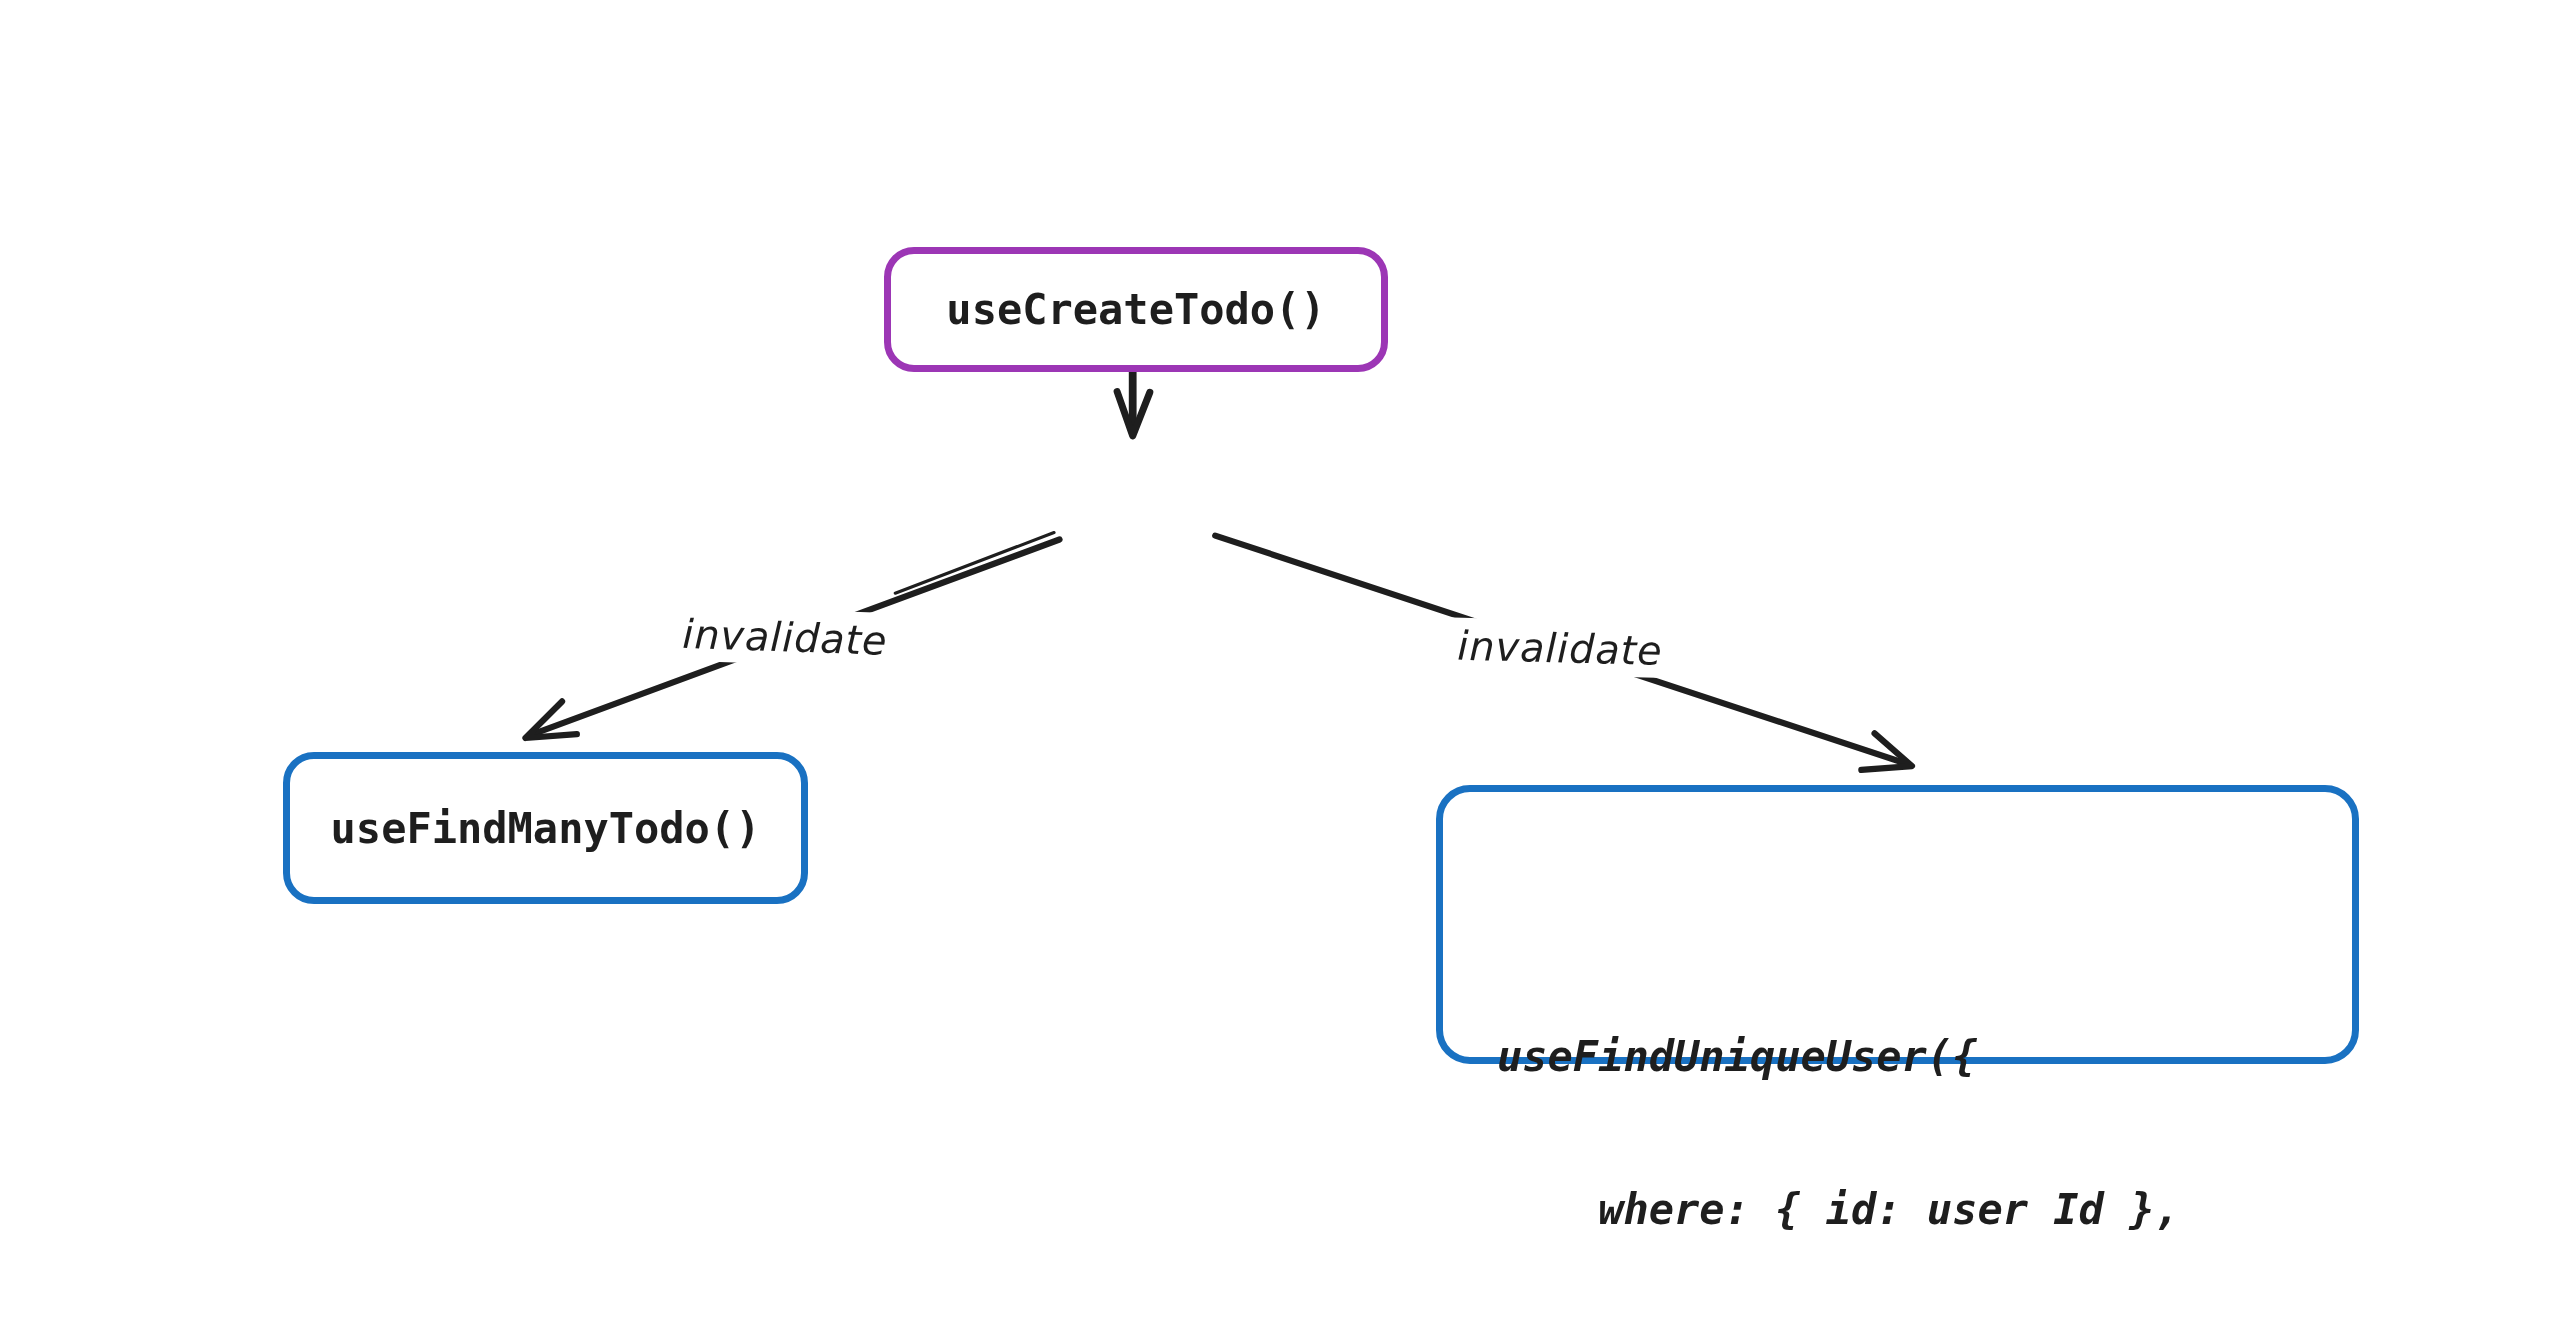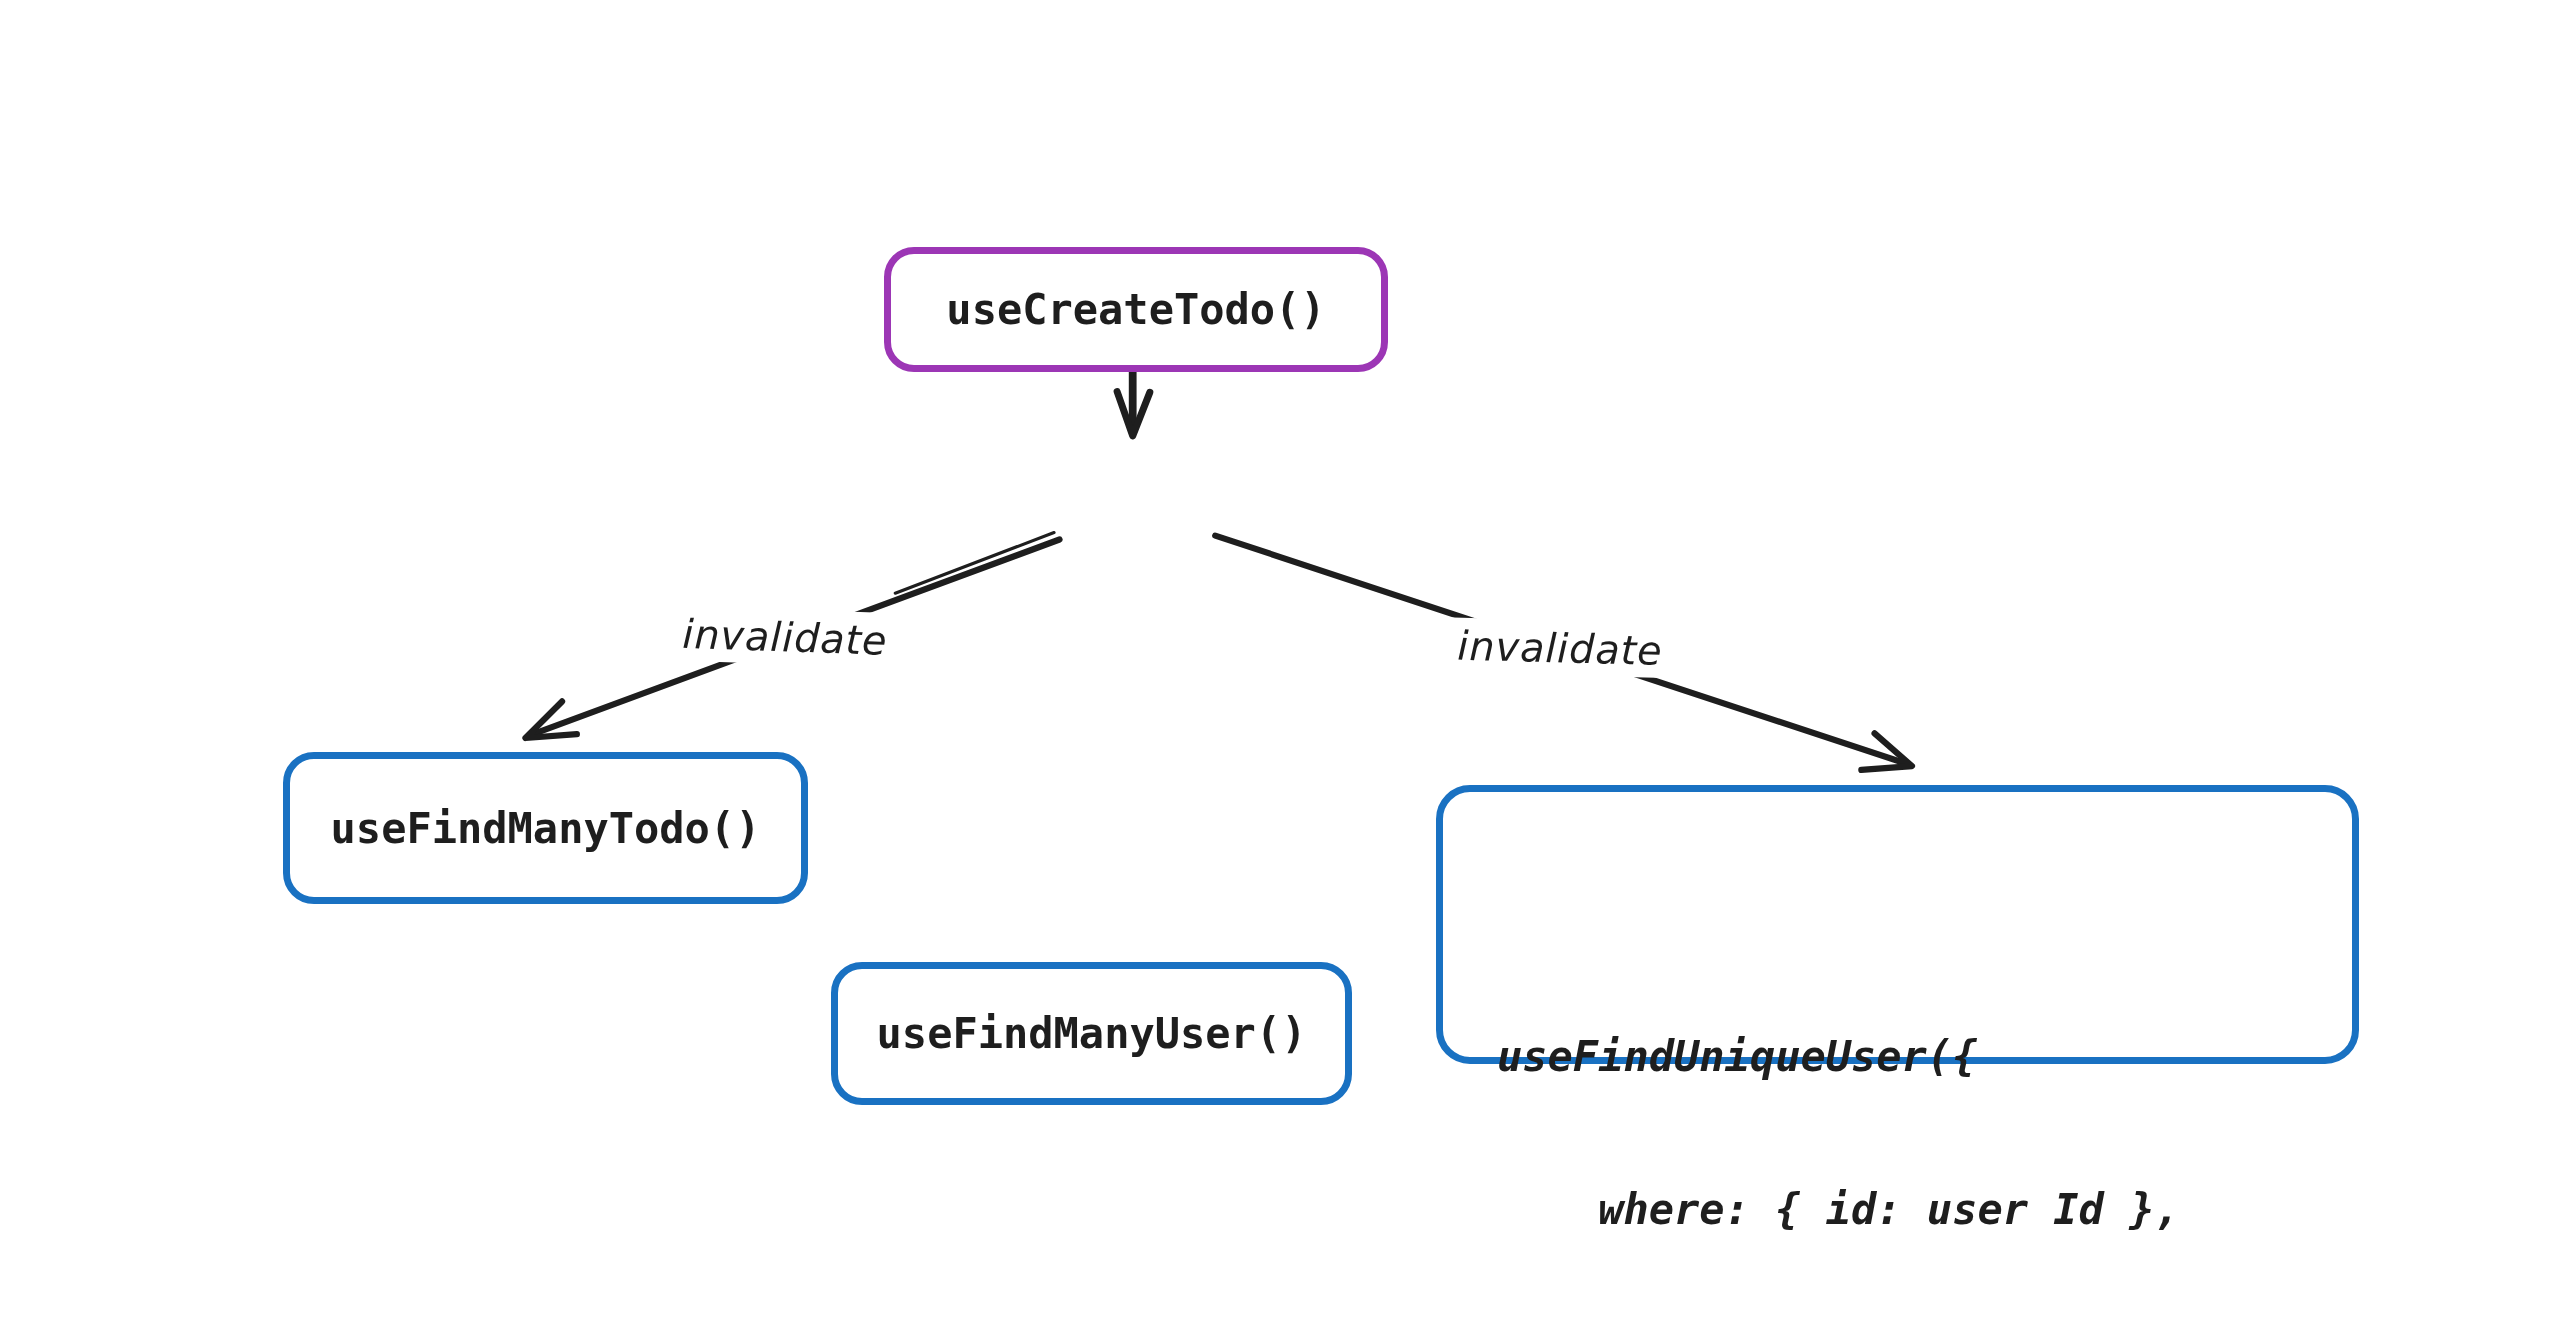--- a/index.html
+++ b/index.html
@@ -131,23 +131,20 @@
 
 
   <div class="edge-label edge-label-left">invalidate</div>
 
   <div class="edge-label edge-label-right">invalidate</div>
 
   <div class="node node-find-many-todo">
     <span>useFindManyTodo()</span>
   </div>
 
-  <div class="node node-find-many-user">
-    <span>useFindManyUser()</span>
-  </div>
 
   <div class="node node-find-unique-user">
     <div class="code-block">
       <div>useFindUniqueUser({</div>
       <div>    where: { id: user Id },</div>
       
       
     </div>
   </div>
 

